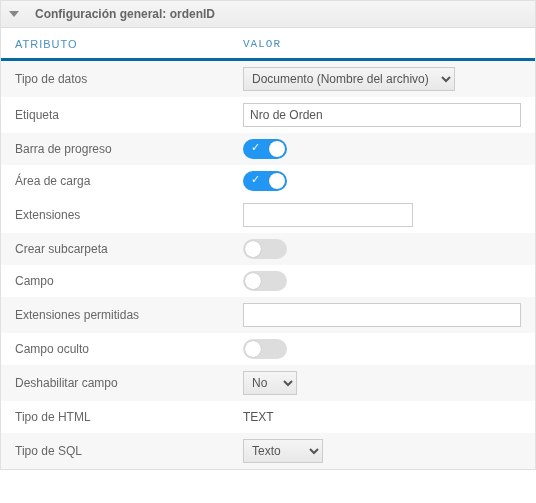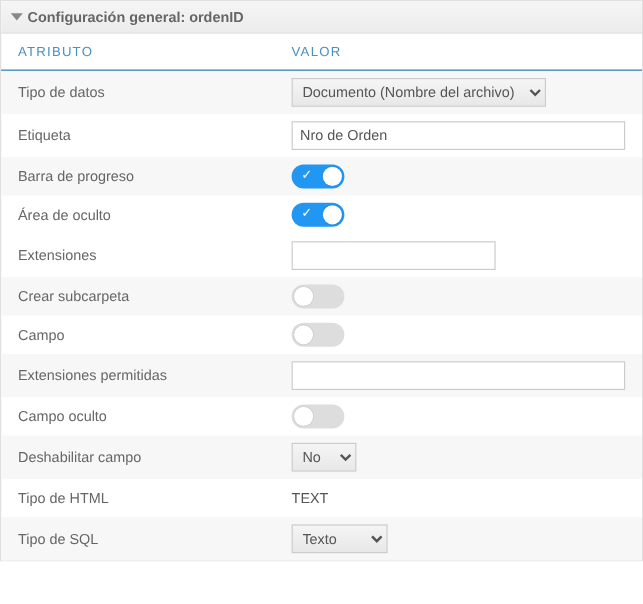--- a/index.html
+++ b/index.html
@@ -1,24 +1,24 @@
 <!DOCTYPE html>
 <html><head>
 <meta charset="utf-8">
 <style>
 * { box-sizing: border-box; margin: 0; padding: 0; }
 body { font-family: Arial, Helvetica, sans-serif; font-size: 12px; color: #555; background: #fff; width: 536px; }
 .panel { border: 1px solid #e0e0e0; }
-.panel-header { background: linear-gradient(#f5f5f5,#ececec); border-bottom: 1px solid #ddd; padding: 6px 8px; display: flex; align-items: center; gap: 4px; }
+.panel-header { background: linear-gradient(#f5f5f5,#ececec); border-bottom: 1px solid #ddd; padding: 6px 8px; display: flex; align-items: center; gap: 16px; }
 .panel-header .tri { width: 0; height: 0; border-left: 5px solid transparent; border-right: 5px solid transparent; border-top: 6px solid #888; transform: none; }
 .panel-header .title { font-weight: bold; color: #666; font-size: 12px; }
-.grid-header { display: flex; padding: 10px 14px 8px; border-bottom: 1px solid #0369a1; }
+.grid-header { display: flex; padding: 10px 14px 8px; border-bottom: 3px solid #0369a1; }
 .grid-header span { color: #4a90c0; font-size: 11px; letter-spacing: 1px; }
 .col-attr { width: 228px; flex: none; }
-.col-val { flex: 1; }
+.col-val { flex: 1; font-family: Liberation Mono, monospace; }
 .row { display: flex; align-items: center; padding: 6px 14px; min-height: 32px; }
 .row.alt { background: #f7f7f7; }
 .row .label { width: 228px; flex: none; color: #666; }
 .select, .textin { border: 1px solid #ccc; background: #fff; font-size: 12px; font-family: inherit; color: #555; }
 .select { background: linear-gradient(#f5f5f5,#e8e8e8); height: 24px; }
 .select.wide { width: 212px; }
 .select.small { width: 54px; }
 .textin { height: 24px; padding: 2px 6px; }
 .textin.wide { width: 284px; }
 .textin.med { width: 170px; }
@@ -57,21 +57,21 @@
   </div>
 
   <div class="row alt">
     <div class="label">Barra de progreso</div>
     <div class="toggle on">
         <div class="knob"></div>
       </div>
   </div>
 
   <div class="row">
-    <div class="label">Área de oculto</div>
+    <div class="label">Área de carga</div>
     <div class="toggle on">
         <div class="knob"></div>
       </div>
   </div>
 
 
   <div class="row">
     <div class="label">Extensiones</div>
     <input class="textin med" type="text" value="" style="">
   </div>

